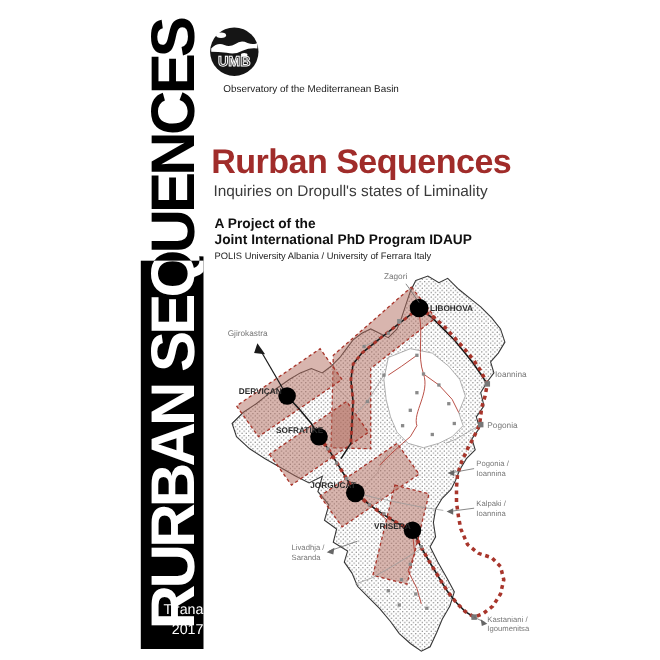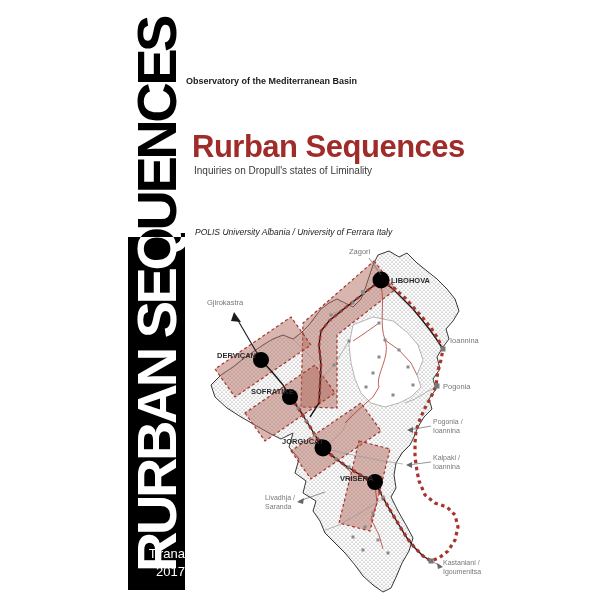--- a/index.html
+++ b/index.html
@@ -15,27 +15,27 @@
     transform-origin:0 0;transform:rotate(-90deg) translateX(-590px);
     font-weight:bold;font-size:56px;letter-spacing:-3.5px;white-space:nowrap;
     text-align:center;font-family:"Liberation Sans",sans-serif;}
   .vtext-black{clip-path:inset(0 0 353px 0);color:#000;}
   .vtext-white{clip-path:inset(237px 0 0 0);color:#fff;}
   .bar-footer{position:absolute;left:0;top:545px;width:57px;text-align:right;
     color:#fff;font-size:13px;line-height:1.35;}
 
   
   .logo{position:absolute;left:189px;top:23px;}
-  .orglines{position:absolute;left:186px;top:75px;font-size:9px;line-height:1.4;color:#1a1a1a;font-weight:bold;}
+  .orglines{position:absolute;left:203px;top:75px;font-size:9px;line-height:1.4;color:#1a1a1a;}
   .title{position:absolute;left:192px;top:129px;font-size:31px;font-weight:bold;
          letter-spacing:-0.5px;color:#a02c2a;}
-  .subtitle{position:absolute;left:194px;top:165px;font-size:10px;color:#3a3a3a;}
+  .subtitle{position:absolute;left:194px;top:165px;font-size:14px;color:#3a3a3a;}
   .project{position:absolute;left:195px;top:196px;font-size:12.5px;font-weight:bold;
            line-height:1.18;color:#111;}
-  .partners{position:absolute;left:195px;top:227px;font-size:8.5px;color:#222;font-style:italic;}
+  .partners{position:absolute;left:195px;top:227px;font-size:8.5px;color:#222;}
 
   
   .mapwrap{position:absolute;left:203px;top:245px;width:300px;height:355px;}
   text.town{font-family:"Liberation Sans",sans-serif;font-size:7.5px;font-weight:bold;fill:#2a2a2a;}
   text.place{font-family:"Liberation Sans",sans-serif;font-size:7.5px;fill:#777;}
   text.cross{font-family:"Liberation Sans",sans-serif;font-size:7px;fill:#777;}
 </style>
 </head>
 <body>
 
@@ -48,26 +48,40 @@
     </div>
     <div class="vtext vtext-white">
       <div class="vtext-inner">RURBAN SEQUENCES</div>
     </div>
     <div class="bar-footer">
       <div>Tirana</div>
       <div>2017</div>
     </div>
   </div>
 
+  <div class="logo">
+    <svg width="48" height="50" viewBox="0 0 48 50">
+      <circle cx="24" cy="24" r="22" fill="#151515"></circle>
+      <path d="M3,21 Q9,15 15,18 Q20,20 25,17 Q30,13 36,16 Q41,18 45,16 L45,21
+               Q38,20 32,23 Q25,27 17,25 Q9,24 3,24 Z" fill="#fff"></path>
+      <ellipse cx="12" cy="9" rx="4.5" ry="2.5" fill="#fff"></ellipse>
+      <ellipse cx="33" cy="27" rx="3" ry="1.8" fill="#fff"></ellipse>
+      <text x="24" y="37" text-anchor="middle" font-size="13" font-weight="bold" fill="#151515" stroke="#fff" stroke-width="0.9">UMB</text>
+    </svg>
+  </div>
 
   <div class="orglines">
     <div>Observatory of the Mediterranean Basin</div>
   </div>
   <div class="title">Rurban Sequences</div>
   <div class="subtitle">Inquiries on Dropull's states of Liminality</div>
+  <div class="project">
+    <div>A Project of the</div>
+    <div>Joint International PhD Program IDAUP</div>
+  </div>
   <div class="partners">POLIS University Albania / University of Ferrara Italy</div>
 
   <div class="mapwrap">
   <svg width="300" height="355" viewBox="0 0 300 355">
     <defs>
       <pattern id="stipple" width="4" height="4" patternUnits="userSpaceOnUse">
         <circle cx="1" cy="1" r="0.62" fill="#6f6f6f"></circle>
         <circle cx="3" cy="3" r="0.62" fill="#6f6f6f"></circle>
       </pattern>
     </defs>

